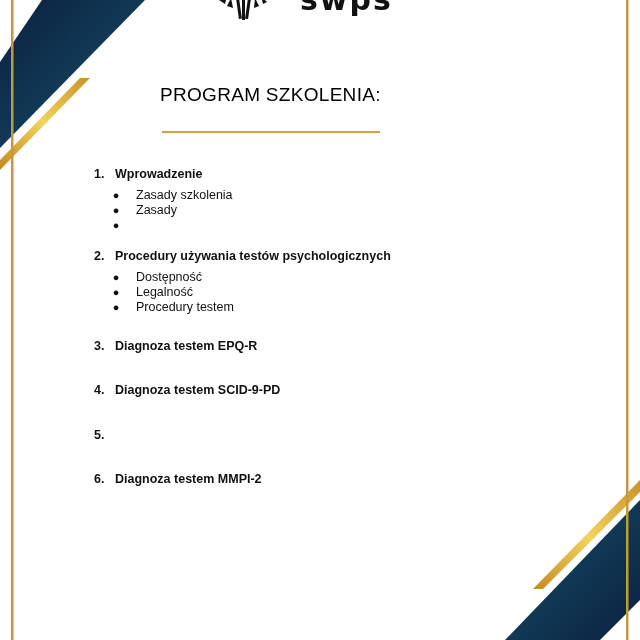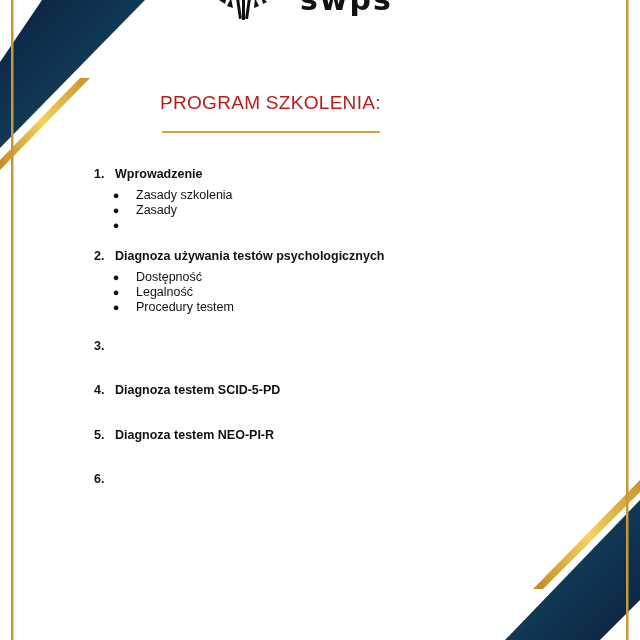--- a/index.html
+++ b/index.html
@@ -1,20 +1,20 @@
 <!DOCTYPE html>
 <html><head>
 <meta charset="utf-8">
 <style>
   html, body { margin:0; padding:0; }
   body { width:640px; height:640px; position:relative; overflow:hidden; background:#ffffff; font-family:"Liberation Sans", sans-serif; }
   .deco { position:absolute; left:0; top:0; }
   .logo { position:absolute; left:205px; top:-30px; width:80px; height:52px; }
   .logo-text { position:absolute; left:300px; top:-18px; font-size:30px; font-weight:bold; color:#111; letter-spacing:2px; font-family:"DejaVu Sans", sans-serif; }
-  .title { position:absolute; left:160px; top:92px; font-size:19px; color:#b91c1c; letter-spacing:0.3px; }
+  .title { position:absolute; left:160px; top:84px; font-size:19px; color:#000000; letter-spacing:0.3px; }
   .title-rule { position:absolute; left:162px; top:131px; width:218px; height:2px; background:#d4a23c; }
   .content { position:absolute; left:94px; top:166px; width:440px; color:#111; }
   .sec { position:relative; }
   .sec-head { font-weight:bold; font-size:12.5px; display:flex; height:16px; line-height:16px; }
   .sec-num { width:21px; }
   .subs { list-style:none; margin:6px 0 0 0; padding:0; }
   .subs li { font-size:12.5px; line-height:15px; display:flex; }
   .bul { width:40px; text-align:center; padding-left:2px; font-size:11px; }
 </style>
 </head>
@@ -83,52 +83,53 @@
           <span>Zasady</span>
         </li>
       <li>
           <span class="bul">●</span>
         </li>
     </ul>
   </div>
   <div class="sec" style="height:90px;">
     <div class="sec-head">
         <span class="sec-num">2.</span>
-        <span>Diagnoza używania testów psychologicznych</span>
+        <span>Procedury używania testów psychologicznych</span>
       </div>
     <ul class="subs">
       <li>
           <span class="bul">●</span>
           <span>Dostępność</span>
         </li>
       <li>
           <span class="bul">●</span>
           <span>Legalność</span>
         </li>
       <li>
           <span class="bul">●</span>
           <span>Procedury testem</span>
         </li>
     </ul>
   </div>
   <div class="sec" style="height:44px;">
     <div class="sec-head">
         <span class="sec-num">3.</span>
+        <span>Diagnoza testem EPQ-R</span>
       </div>
   </div>
   <div class="sec" style="height:45px;">
     <div class="sec-head">
         <span class="sec-num">4.</span>
-        <span>Diagnoza testem SCID-5-PD</span>
+        <span>Diagnoza testem SCID-9-PD</span>
       </div>
   </div>
   <div class="sec" style="height:44px;">
     <div class="sec-head">
         <span class="sec-num">5.</span>
-        <span>Diagnoza testem NEO-PI-R</span>
       </div>
   </div>
   <div class="sec" style="height:20px;">
     <div class="sec-head">
         <span class="sec-num">6.</span>
+        <span>Diagnoza testem MMPI-2</span>
       </div>
   </div>
 </div>
 
 </body></html>

